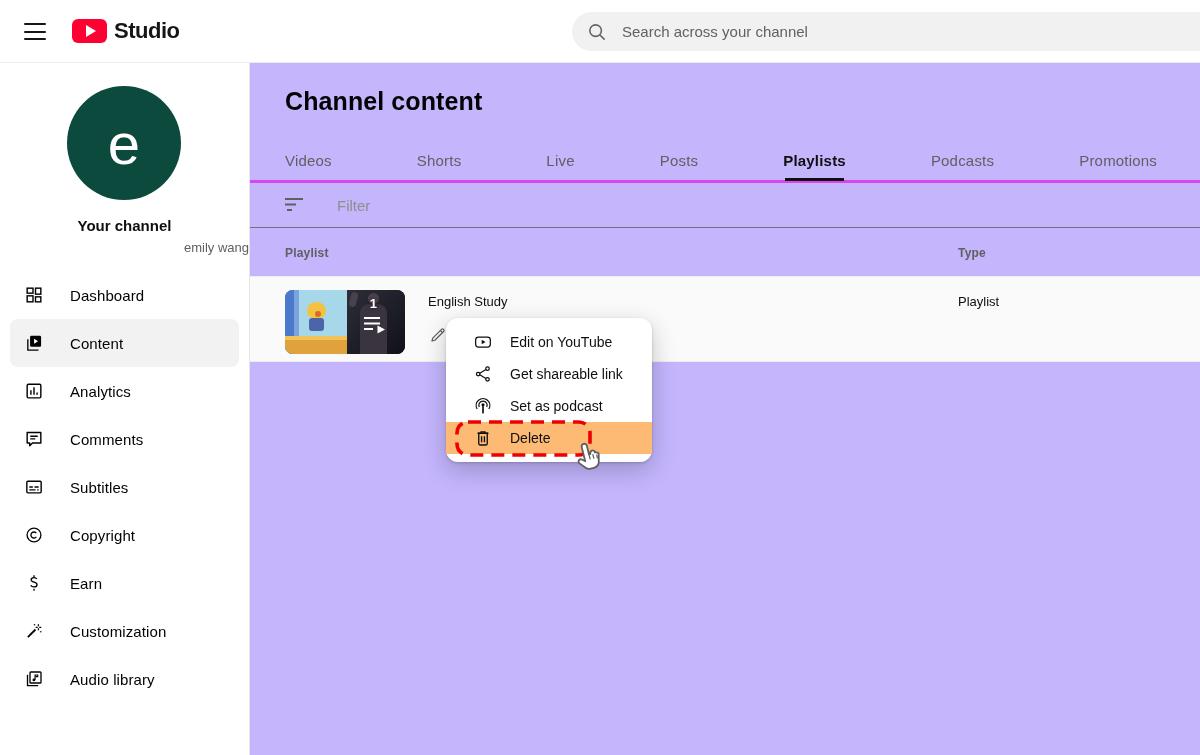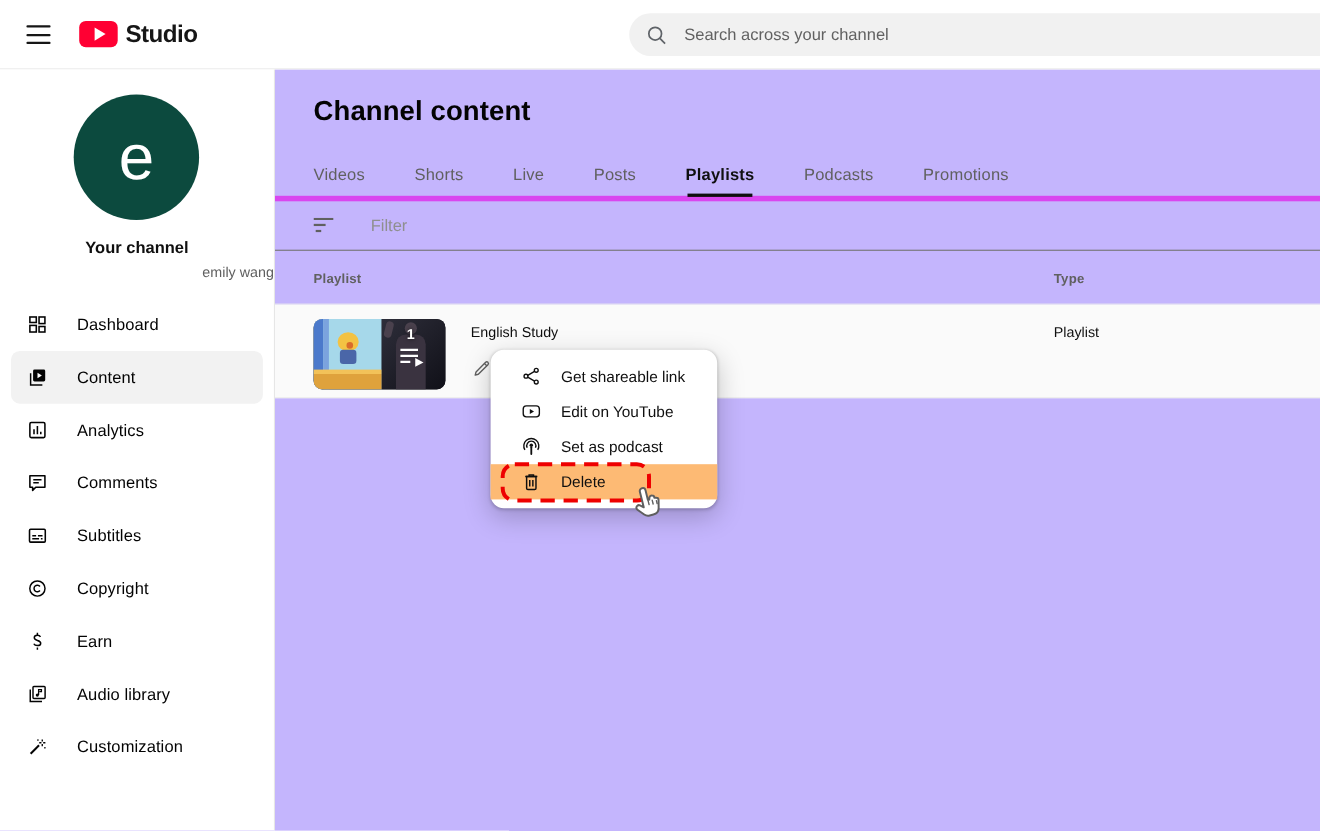--- a/index.html
+++ b/index.html
@@ -40,22 +40,22 @@
   .nav-item { height:48px; margin:0 10px; border-radius:8px; display:flex; align-items:center;
               padding-left:14px; cursor:pointer; }
   .nav-item.sel { background:#f2f2f2; }
   .nav-ico { width:20px; height:20px; margin-right:26px; display:flex; align-items:center; justify-content:center; }
   .nav-label { font-size:15px; color:#030303; letter-spacing:0.1px; }
   .nav-item.sel .nav-label { font-weight:normal; }
   
   .main { position:absolute; left:250px; top:63px; right:0; bottom:0; background:#c4b5fd; }
   .page-title { position:absolute; left:35px; top:24px; font-size:25px; font-weight:bold;
                 color:#030303; letter-spacing:0.1px; }
-  .tabs { position:absolute; left:0; right:0; top:77px; height:43px; border-bottom:5px solid #d946ef;
-          display:flex; padding-left:35px; }
+  .tabs { position:absolute; left:0; right:0; top:77px; height:43px; border-bottom:3px solid #d946ef;
+          display:flex; padding-left:35px;gap:40px; }
   .tab { margin-right:45px; font-size:15px; font-weight:500; color:#606060; letter-spacing:0.2px;
          display:flex; align-items:center; position:relative; cursor:pointer; }
   .tab.sel { color:#0f0f0f; font-weight:bold; }
   .tab.sel::after { content:""; position:absolute; left:2px; right:2px; bottom:-1px; height:3px; background:#0f0f0f; }
   .filter-row { position:absolute; left:0; right:0; top:120px; height:45px; border-bottom:1px solid #737373;
                 display:flex; align-items:center; padding-left:35px; }
   .filter-ico { margin-right:32px; display:flex; cursor:pointer; }
   .filter-row input { border:none; outline:none; background:transparent; width:300px;
                       font-size:15px; color:#333; font-family:inherit; }
   .filter-row input::placeholder { color:#8f8f8f; opacity:1; }
@@ -192,39 +192,39 @@
       <span class="nav-ico">
         <svg width="20" height="20" viewBox="0 0 24 24" fill="none" stroke="#030303" stroke-width="1.6">
           <path d="M12 2.8v2.4M12 18.8v2.4"></path>
           <path d="M15.4 7.2c-.6-1-1.9-1.7-3.4-1.7-1.9 0-3.4 1.1-3.4 2.6 0 3.9 7 2 7 5.9 0 1.6-1.6 2.7-3.7 2.7-1.8 0-3.2-.8-3.8-2"></path>
         </svg>
       </span>
       <span class="nav-label">Earn</span>
     </div>
     <div class="nav-item">
       <span class="nav-ico">
+        <svg width="20" height="20" viewBox="0 0 24 24" fill="none" stroke="#030303">
+          <path d="M4.6 19.4l9.2-9.2" stroke-width="2.2"></path>
+          <path d="M17.3 3.8v2.4M17.3 8.8v2.4M14 7.5h2.4M18.3 7.5h2.4" stroke-width="1.5"></path>
+          <circle cx="20.2" cy="13" r="0.9" fill="#030303" stroke="none"></circle>
+          <circle cx="12.6" cy="4.6" r="0.9" fill="#030303" stroke="none"></circle>
+        </svg>
+      </span>
+      <span class="nav-label">Customization</span>
+    </div>
+    <div class="nav-item">
+      <span class="nav-ico">
         <svg width="20" height="20" viewBox="0 0 24 24">
           <path d="M4.2 7v13h12.8" fill="none" stroke="#030303" stroke-width="1.6"></path>
           <rect x="7.2" y="3.6" width="13.2" height="13.2" rx="1" fill="none" stroke="#030303" stroke-width="1.6"></rect>
           <path d="M13.3 12.9V7.2h3.1v2h-2.2" fill="none" stroke="#030303" stroke-width="1.4"></path>
           <circle cx="11.9" cy="13.1" r="1.7" fill="#030303"></circle>
         </svg>
       </span>
       <span class="nav-label">Audio library</span>
-    </div>
-    <div class="nav-item">
-      <span class="nav-ico">
-        <svg width="20" height="20" viewBox="0 0 24 24" fill="none" stroke="#030303">
-          <path d="M4.6 19.4l9.2-9.2" stroke-width="2.2"></path>
-          <path d="M17.3 3.8v2.4M17.3 8.8v2.4M14 7.5h2.4M18.3 7.5h2.4" stroke-width="1.5"></path>
-          <circle cx="20.2" cy="13" r="0.9" fill="#030303" stroke="none"></circle>
-          <circle cx="12.6" cy="4.6" r="0.9" fill="#030303" stroke="none"></circle>
-        </svg>
-      </span>
-      <span class="nav-label">Customization</span>
     </div>
   </div>
 </div>
 
 <div class="main">
   <div class="page-title">Channel content</div>
 
   <div class="tabs">
     <span class="tab">Videos</span>
     <span class="tab">Shorts</span>
@@ -284,37 +284,37 @@
         <path d="M14.9 6.6l2.5 2.5"></path>
       </svg>
     </span>
     <span class="row-type">Playlist</span>
   </div>
 </div>
 
 <div class="menu">
   <div class="menu-item">
     <span class="mi-ico">
+      <svg width="20" height="20" viewBox="0 0 24 24">
+        <rect x="3.2" y="6" width="17.6" height="12" rx="3.4" fill="none" stroke="#0f0f0f" stroke-width="1.5"></rect>
+        <path d="M10.4 9.3l4.6 2.7-4.6 2.7z" fill="#0f0f0f"></path>
+      </svg>
+    </span>
+    <span class="mi-label">Edit on YouTube</span>
+  </div>
+  <div class="menu-item">
+    <span class="mi-ico">
       <svg width="20" height="20" viewBox="0 0 24 24" fill="none" stroke="#0f0f0f" stroke-width="1.5">
         <circle cx="17.4" cy="5.6" r="2.1"></circle>
           <circle cx="6.2" cy="12" r="2.1"></circle>
           <circle cx="17.4" cy="18.4" r="2.1"></circle>
         <path d="M8.1 11l7.4-4.3M8.1 13l7.4 4.3"></path>
       </svg>
     </span>
     <span class="mi-label">Get shareable link</span>
-  </div>
-  <div class="menu-item">
-    <span class="mi-ico">
-      <svg width="20" height="20" viewBox="0 0 24 24">
-        <rect x="3.2" y="6" width="17.6" height="12" rx="3.4" fill="none" stroke="#0f0f0f" stroke-width="1.5"></rect>
-        <path d="M10.4 9.3l4.6 2.7-4.6 2.7z" fill="#0f0f0f"></path>
-      </svg>
-    </span>
-    <span class="mi-label">Edit on YouTube</span>
   </div>
   <div class="menu-item">
     <span class="mi-ico">
       <svg width="20" height="20" viewBox="0 0 24 24" fill="none" stroke="#0f0f0f" stroke-width="1.5">
         <circle cx="12" cy="10.5" r="1.9" fill="#0f0f0f" stroke="none"></circle>
         <path d="M12 12.8v7.4" stroke-width="2" stroke-linecap="round"></path>
         <path d="M7.5 13.2a5 5 0 1 1 9 0"></path>
         <path d="M5 15.6a8.2 8.2 0 1 1 14 0"></path>
       </svg>
     </span>

